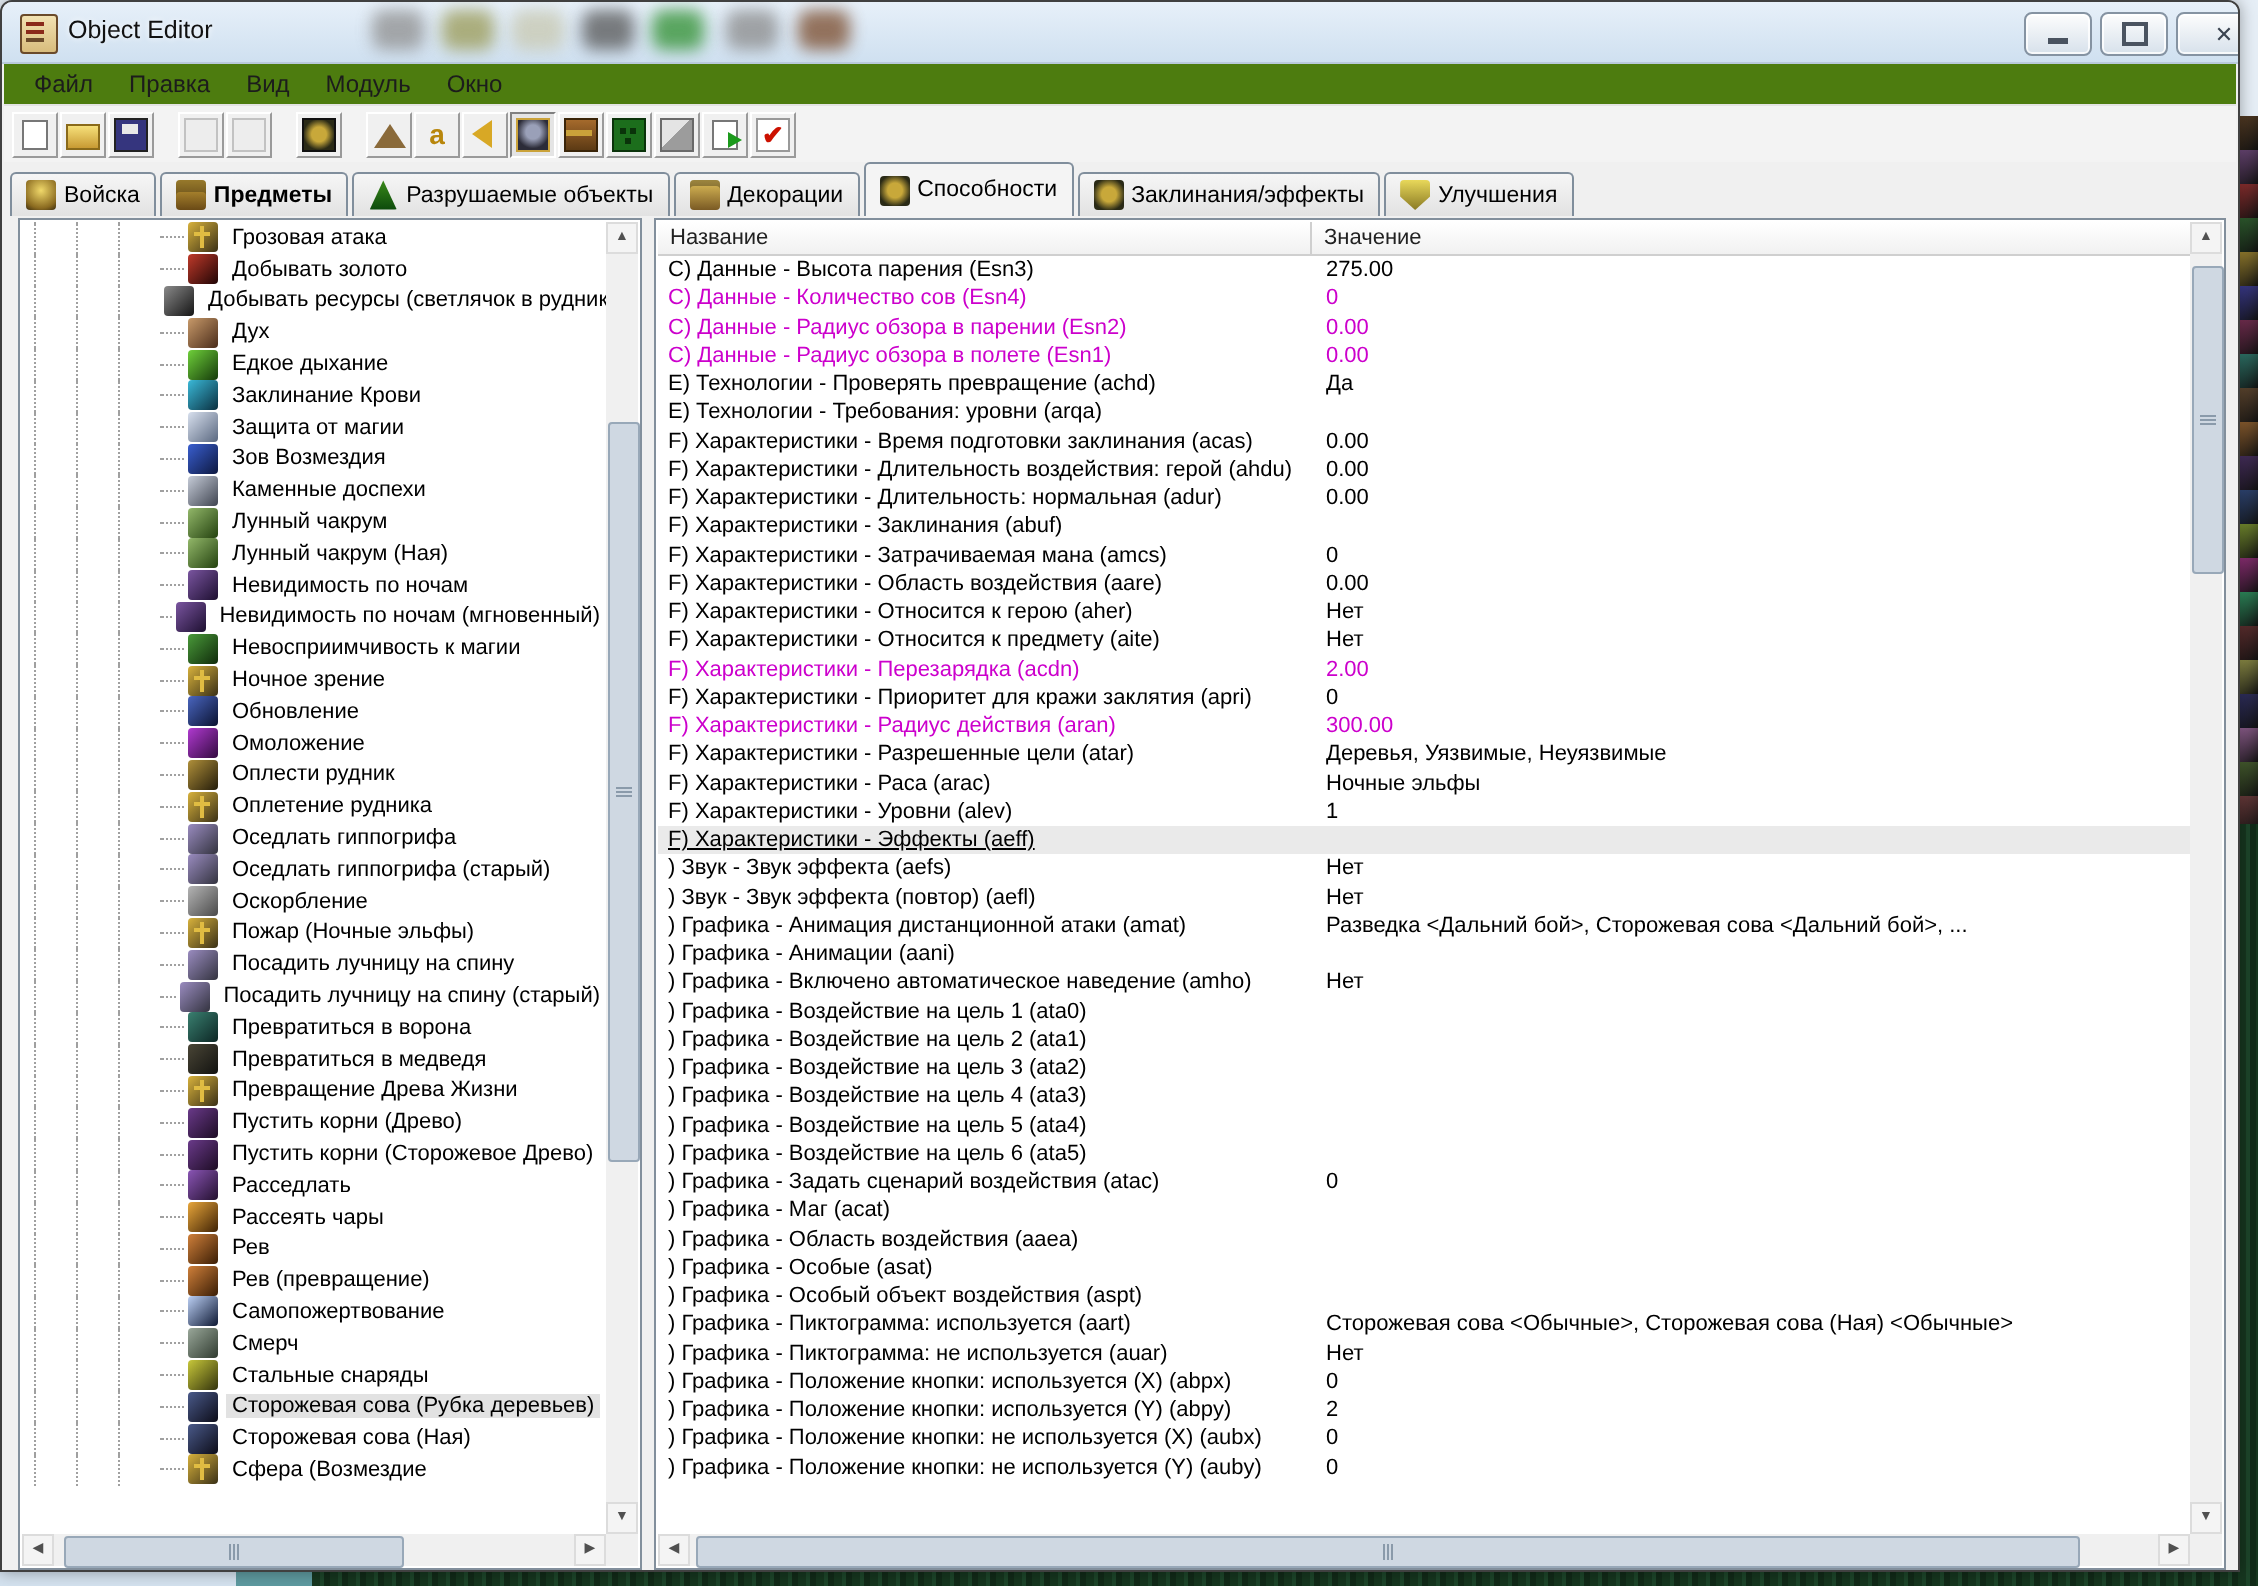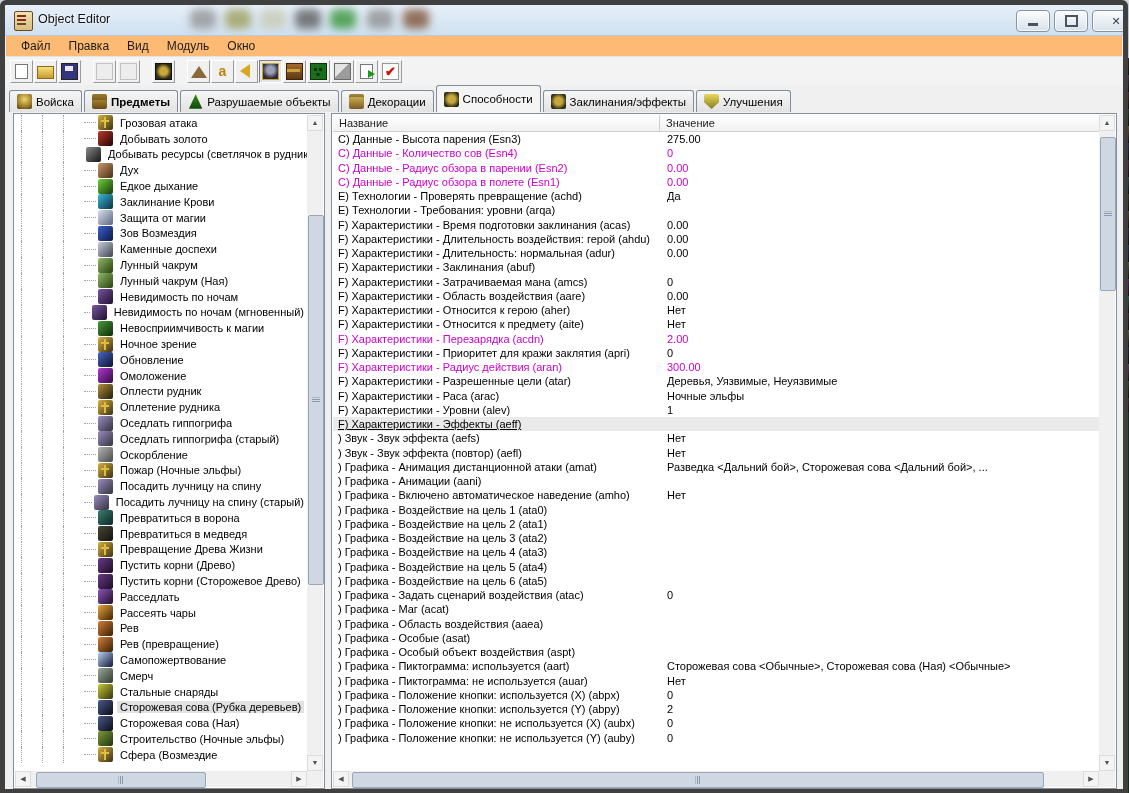--- a/index.html
+++ b/index.html
@@ -11,42 +11,42 @@
   .bg-right .icons{background:#1a1a1a;}
   .bg-right .icons div{height:17px;}
   .bg-right .terrain{position:absolute;left:0;top:412px;width:17px;height:381px;
     background:repeating-linear-gradient(90deg,#16361f 0 3px,#1d452a 3px 5px,#112a18 5px 8px);}
   .bg-bottom{position:absolute;top:786px;left:0;width:1129px;height:7px;display:flex;}
   .bg-bottom .b1{width:118px;background:#d4e2ef;}
   .bg-bottom .b2{width:38px;background:#5e9aa0;}
   .bg-bottom .b3{flex:1;background:repeating-linear-gradient(90deg,#16361f 0 4px,#1d452a 4px 6px,#112a18 6px 9px);}
 
   
-  .window{position:absolute;left:0;top:0;width:1118px;height:784px;border:5px solid #404040;
+  .window{position:absolute;left:0;top:0;width:1118px;height:784px;border:1px solid #404040;
     border-radius:6px 6px 0 0;background:#f0f0f0;box-shadow:0 0 8px rgba(0,0,0,.35);}
 
   
   .titlebar{position:absolute;left:0;top:0;width:100%;height:30px;border-radius:5px 5px 0 0;
     background:linear-gradient(#e7f0f9,#cfe0f0);overflow:hidden;border-bottom:1px solid #b9cadb;}
   .blob{position:absolute;top:4px;width:26px;height:20px;border-radius:6px;filter:blur(4px);opacity:.75;}
   .app-icon{position:absolute;left:9px;top:6px;width:17px;height:18px;background:linear-gradient(#f2e2b2,#d8bc7c);
     border:1px solid #6a4a2a;border-radius:2px;}
   .app-icon::after{content:"";position:absolute;left:2px;top:3px;width:9px;height:2px;background:#8a2a1a;
     box-shadow:0 4px 0 #8a2a1a,0 8px 0 #6a4a2a;}
   .title-text{position:absolute;left:33px;top:7px;font-size:12.5px;color:#111;text-shadow:0 0 3px #fff;}
   .winbtns{position:absolute;left:1011px;top:5px;display:flex;gap:4px;}
   .wbtn{height:20px;border:1px solid #8593a2;border-radius:4px;background:linear-gradient(#fdfdfd,#d7e1eb);
     box-shadow:inset 0 0 0 1px rgba(255,255,255,.8);display:flex;align-items:center;justify-content:center;
     color:#3a4350;font-size:11px;}
   .wbtn.min{width:32px}.wbtn.max{width:32px}.wbtn.close{width:46px}
   .glyph-min{width:10px;height:3px;background:#4a5360;margin-top:7px;}
   .glyph-max{width:9px;height:8px;border:2px solid #4a5360;}
 
   
-  .menubar{position:absolute;left:1px;top:31px;width:1116px;height:21px;background:#fdba74;
+  .menubar{position:absolute;left:1px;top:31px;width:1116px;height:21px;background:#4d7c0f;
     border-bottom:1px solid #e3e3e3;display:flex;align-items:center;padding-left:6px;box-sizing:border-box;}
   .menu-item{padding:2px 9px;font-size:12px;color:#1c1c1c;}
 
   
   .toolbar{position:absolute;left:1px;top:52px;width:1116px;height:28px;background:#f3f3f3;
     display:flex;align-items:center;padding-left:4px;box-sizing:border-box;}
   .tgroup{display:flex;margin-right:11px;}
   .tbtn{width:23px;height:23px;margin-right:1px;background:#f0f0f0;border:1px solid;
     border-color:#ffffff #9a9a9a #9a9a9a #ffffff;display:flex;align-items:center;justify-content:center;box-sizing:border-box;}
   .tbtn.pressed{border-color:#808080 #ffffff #ffffff #808080;background:#e4e4e4;}
@@ -685,30 +685,20 @@
             <div class="node-icon" style="background: linear-gradient(135deg, rgb(74, 90, 138), rgb(12, 12, 24));"></div>
             <div class="node-label">Сторожевая сова (Ная)</div>
           </div>
           <div class="tree-row">
             <div class="guides">
               <div class="g"></div>
               <div class="g"></div>
               <div class="g"></div>
             </div>
             <div class="conn"></div>
-            <div class="node-icon" style="background: linear-gradient(135deg, rgb(122, 154, 58), rgb(34, 51, 12));"></div>
-            <div class="node-label">Строительство (Ночные эльфы)</div>
-          </div>
-          <div class="tree-row">
-            <div class="guides">
-              <div class="g"></div>
-              <div class="g"></div>
-              <div class="g"></div>
-            </div>
-            <div class="conn"></div>
             <div class="node-icon cross" style="background: linear-gradient(135deg, rgb(216, 178, 60), rgb(58, 48, 22));"></div>
             <div class="node-label">Сфера (Возмездие</div>
           </div>
         </div>
       <div class="vscroll">
         <div class="sb-btn up">▲</div>
         <div class="vthumb" style="top:100px;height:368px;">
             <div class="grip-h"></div>
           </div>
         <div class="sb-btn down">▼</div>

